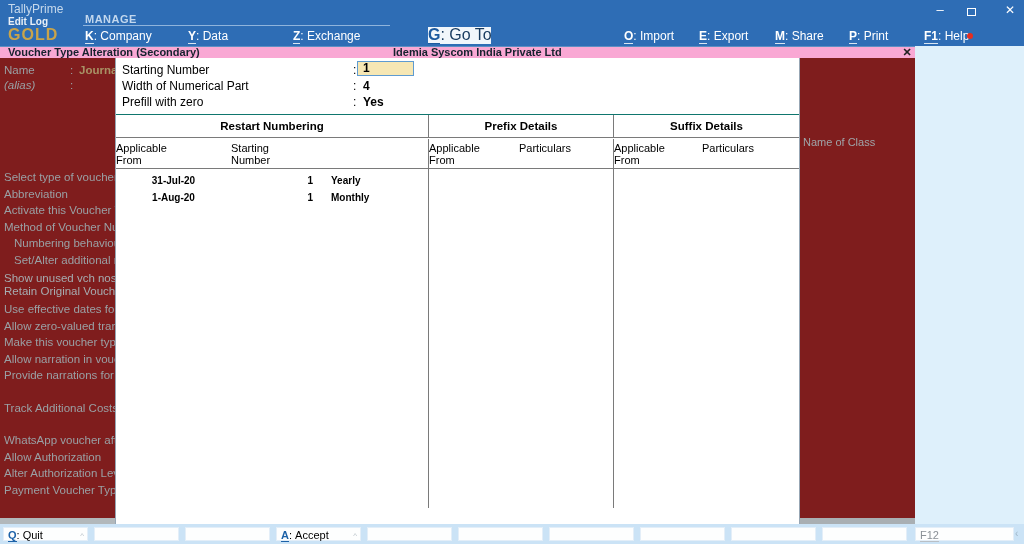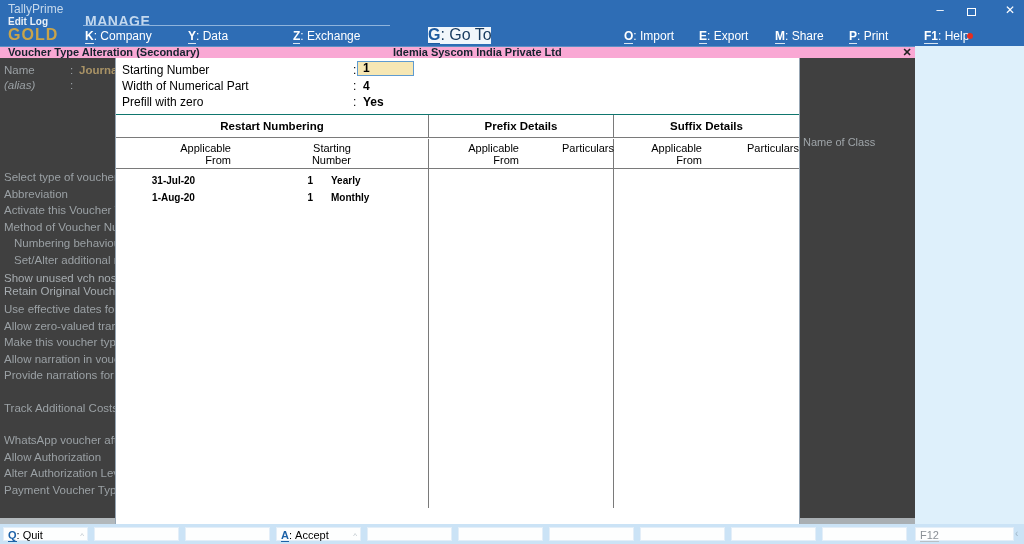--- a/index.html
+++ b/index.html
@@ -9,39 +9,39 @@
     font-family:"Liberation Sans", sans-serif;
     overflow:hidden;
   }
   .screen { position:relative; width:1024px; height:544px; background:#b2b8bb; overflow:hidden; }
 
   
   .topbar { position:absolute; left:0; top:0; width:1024px; height:46px; background:#2e6db5; }
   .app-title { position:absolute; left:8px; top:2px; font-size:12px; color:#c6d9ec; }
   .edit-log { position:absolute; left:8px; top:16px; font-size:10px; font-weight:bold; color:#e9f0f7; }
   .edition { position:absolute; left:8px; top:26px; font-size:16px; font-weight:bold; color:#c9a44a; letter-spacing:1px; }
-  .manage { position:absolute; left:85px; top:13px; font-size:14px; font-weight:bold; color:#c3d8ee; letter-spacing:.5px; }
+  .manage { position:absolute; left:85px; top:13px; font-size:11px; font-weight:bold; color:#c3d8ee; letter-spacing:.5px; }
   .manage-line { position:absolute; left:83px; top:25px; width:307px; height:1px; background:#8fb4dc; }
   .menu-item { position:absolute; top:29px; font-size:12px; color:#ffffff; white-space:nowrap; cursor:default; }
   .mkey { font-weight:bold; border-bottom:1px solid #d9e6f2; }
   .goto-btn { position:absolute; left:428px; top:27px; width:63px; height:17px; background:#f1f6fb; color:#173a5e; font-size:16px; text-align:center; line-height:16px; white-space:nowrap; }
   .goto-btn .mkey { color:#1d5a9e; border-bottom:1px solid #1d5a9e; }
   .help-dot { position:absolute; left:967px; top:33px; width:6px; height:6px; border-radius:50%; background:#e62e1f; }
   .win-min { position:absolute; left:930px; top:2px; color:#fff; font-size:13px; width:20px; text-align:center; }
   .win-max { position:absolute; left:967px; top:8px; width:9px; height:8px; border:1px solid #fff; }
   .win-close { position:absolute; left:1000px; top:3px; color:#fff; font-size:12px; width:20px; text-align:center; }
 
   
   .titlebar { position:absolute; left:0; top:46px; width:915px; height:12px; background:#f9a8d4; border-top:1px solid #5d8fc2; }
   .screen-title { position:absolute; left:8px; top:0px; font-size:11px; line-height:11px; font-weight:bold; color:#16222e; }
   .company-name { position:absolute; left:393px; top:0px; font-size:11px; line-height:11px; font-weight:bold; color:#16222e; }
   .tb-close { position:absolute; left:900px; top:-1px; font-size:11px; font-weight:bold; color:#222; width:14px; text-align:center; }
 
   
-  .main { position:absolute; left:0; top:58px; width:915px; height:466px; background:#404040; }
+  .main { position:absolute; left:0; top:58px; width:915px; height:466px; background:#7f1d1d; }
   .right-panel { position:absolute; left:915px; top:46px; width:109px; height:478px; background:#def0fb; }
 
   
   .lbl { color:#9aa0a4; font-size:11.5px; white-space:nowrap; }
   .name-row-label { position:absolute; left:4px; top:6px; }
   .name-colon1 { position:absolute; left:70px; top:6px; }
   .name-value { position:absolute; left:79px; top:6px; width:36px; overflow:hidden; color:#a89265; font-weight:bold; font-size:11.5px; white-space:nowrap; }
   .alias-label { position:absolute; left:4px; top:21px; font-style:italic; }
   .name-colon2 { position:absolute; left:70px; top:21px; }
   .left-stack { position:absolute; left:4px; top:111px; width:111px; overflow:hidden; }
@@ -61,21 +61,21 @@
   .finput { position:absolute; left:241px; top:-2px; width:57px; height:15px; background:#f6e7b4; border:1px solid #5e9bd1; font-weight:bold; font-size:12px; line-height:13px; padding-left:5px; }
 
   .tgroup { position:absolute; left:0; top:56px; width:683px; height:24px; border-top:1px solid #0f766e; border-bottom:1px solid #7a7a7a; display:grid; grid-template-columns:313px 185px 185px; }
   .tgroup > div { text-align:center; font-size:11.5px; font-weight:bold; padding-top:5px; }
   .vline-r { border-right:1px solid #7a7a7a; }
   .tsub { position:absolute; left:0; top:81px; width:683px; height:30px; border-bottom:1px solid #7a7a7a; display:grid; grid-template-columns:313px 185px 185px; }
   .tsub > div { display:grid; }
   .sub-restart { grid-template-columns:115px 120px 78px; }
   .sub-two-a { grid-template-columns:90px 95px; }
   .sub-two-b { grid-template-columns:88px 97px; }
-  .subcell { text-align:right; font-size:11px; line-height:12px; padding-top:3px; color:#000; }
+  .subcell { text-align:left; font-size:11px; line-height:12px; padding-top:3px; color:#000; }
   .tbody { position:absolute; left:0; top:111px; width:683px; height:339px; display:grid; grid-template-columns:313px 185px 185px; }
   .drows { padding-top:6px; }
   .drow { display:grid; grid-template-columns:115px 78px 1fr; height:17px; font-size:10px; font-weight:bold; color:#000;gap:6px; }
   .d-from { text-align:center; }
   .d-num { text-align:right; padding-right:2px; }
   .d-per { text-align:left; padding-left:10px; }
 
   
   .bottombar { position:absolute; left:0; top:524px; width:1024px; height:20px; background:#cbe3f6; }
   .bcell { position:absolute; top:3px; height:14px; width:85px; background:#fdfefe; border:1px solid #e3eef8; font-size:11px; line-height:12px; padding:1px 0 0 4px; white-space:nowrap; }

